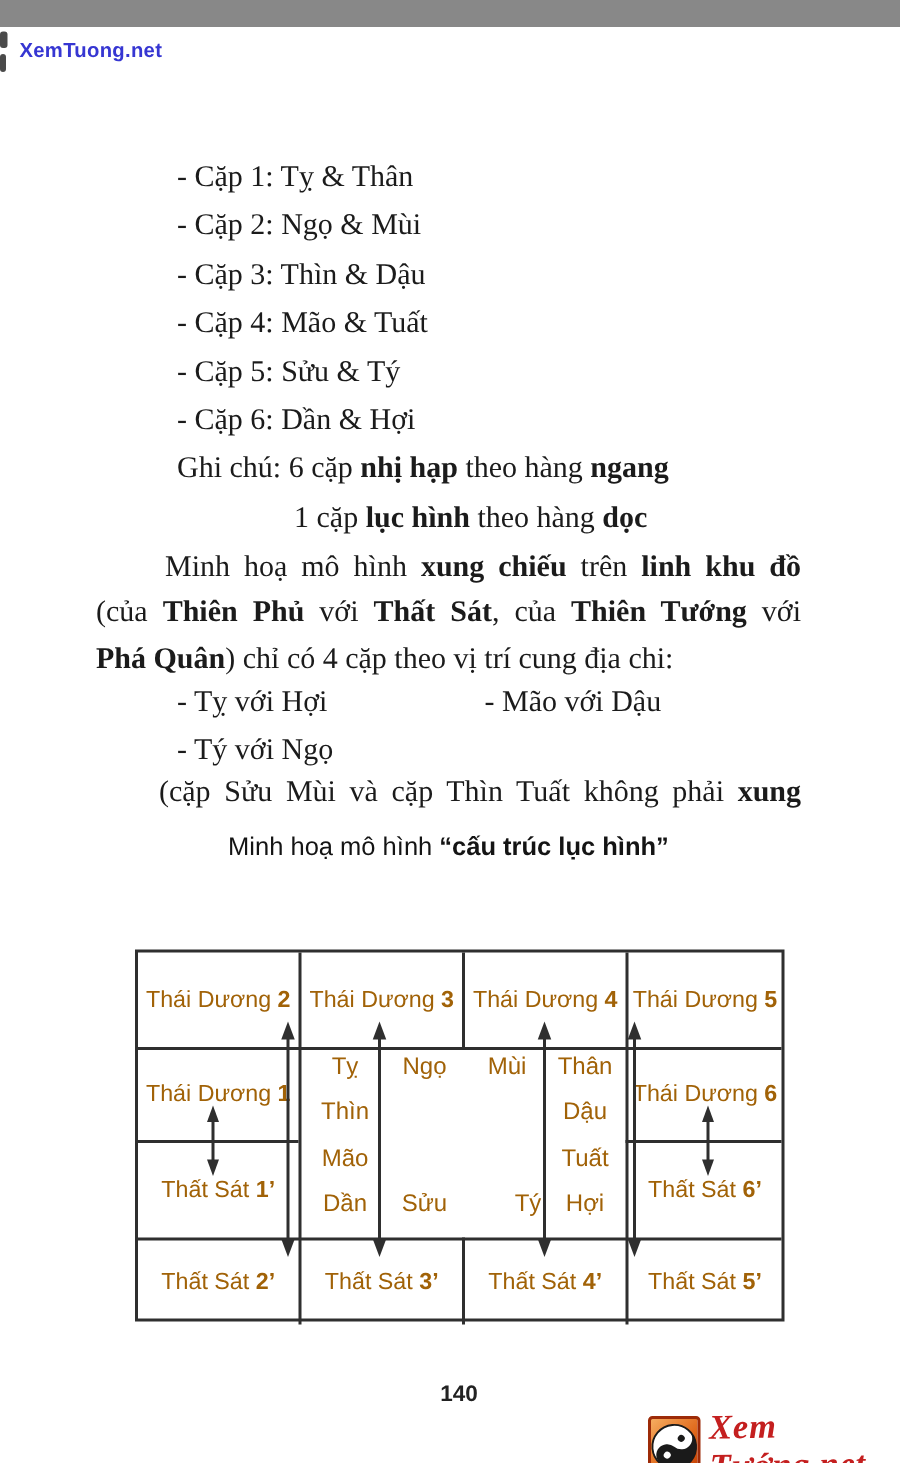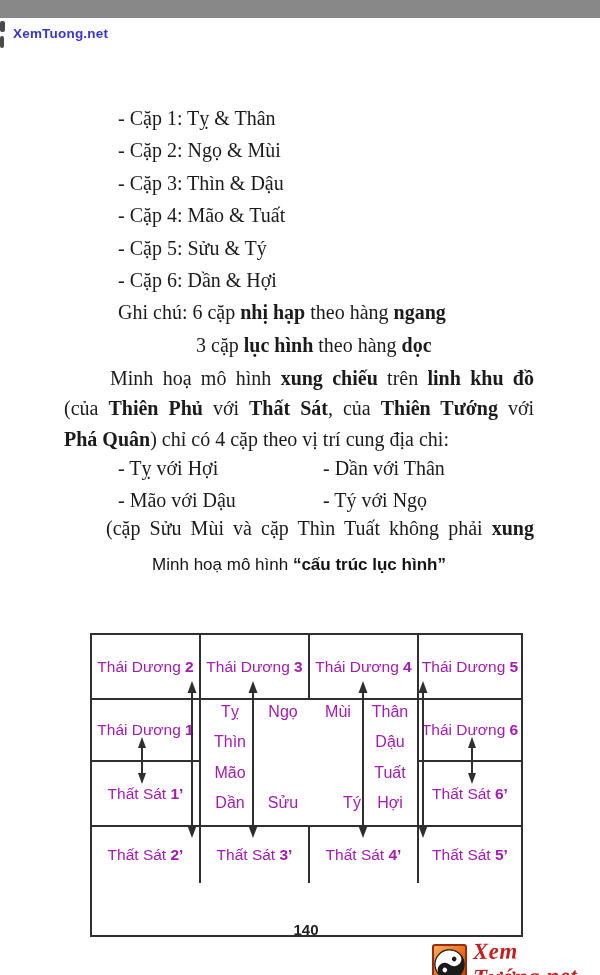--- a/index.html
+++ b/index.html
@@ -33,23 +33,23 @@
   }
   .para.p2 { margin-top:-4px; line-height:31.5px; }
   .caption {
     margin-top:10px; text-align:center;
     font-family:"Liberation Sans", sans-serif; font-size:17px;
     line-height:22.5px; color:#141414;
   }
 
   
   .diagram {
-    position:absolute; left:90px; top:615px; width:433px; height:304px;
+    position:absolute; left:90px; top:615px; width:433px; height:248px;
     border:2px solid #2f2f2f;
-    font-family:"Liberation Sans", sans-serif; font-size:15.5px; color:#a21caf;
+    font-family:"Liberation Sans", sans-serif; font-size:15.5px; color:#a16207;
   }
   .gl { position:absolute; background:#2f2f2f; }
   .cell {
     position:absolute; display:flex; align-items:center; justify-content:center;
     white-space:nowrap;
   }
   .cell .num { font-weight:700; }
   .branch {
     position:absolute; transform:translate(-50%,-50%);
     font-size:16px; white-space:nowrap;
@@ -87,31 +87,30 @@
   <div class="content">
     <ul class="pairs-list">
       <li>- Cặp 1: Tỵ &amp; Thân</li>
       <li>- Cặp 2: Ngọ &amp; Mùi</li>
       <li>- Cặp 3: Thìn &amp; Dậu</li>
       <li>- Cặp 4: Mão &amp; Tuất</li>
       <li>- Cặp 5: Sửu &amp; Tý</li>
       <li>- Cặp 6: Dần &amp; Hợi</li>
     </ul>
     <div class="note-l1"><span>Ghi chú: 6 cặp </span><span style="font-weight: 700;">nhị hạp</span><span> theo hàng </span><span style="font-weight: 700;">ngang</span></div>
-    <div class="note-l2"><span>3 cặp </span><span style="font-weight: 700;">lục hình</span><span> theo hàng </span><span style="font-weight: 700;">dọc</span></div>
+    <div class="note-l2"><span>1 cặp </span><span style="font-weight: 700;">lục hình</span><span> theo hàng </span><span style="font-weight: 700;">dọc</span></div>
 
     <div class="para p1">
       <div class="line ind jl"><span>Minh hoạ mô hình </span><span style="font-weight: 700;">xung chiếu</span><span> trên </span><span style="font-weight: 700;">linh khu đồ</span></div>
       <div class="line jl"><span>(của </span><span style="font-weight: 700;">Thiên Phủ</span><span> với </span><span style="font-weight: 700;">Thất Sát</span><span>, của </span><span style="font-weight: 700;">Thiên Tướng</span><span> với</span></div>
       <div class="line"><span style="font-weight: 700;">Phá Quân</span><span>) chỉ có 4 cặp theo vị trí cung địa chi:</span></div>
     </div>
 
     <div class="pairs2">
       <div>- Tỵ với Hợi</div>
-      <div>- Dần với Thân</div>
       <div>- Mão với Dậu</div>
       <div>- Tý với Ngọ</div>
     </div>
 
     <div class="para p2">
       <div class="line ind jl" style="text-indent:42px;"><span>(cặp Sửu Mùi và cặp Thìn Tuất không phải </span><span style="font-weight: 700;">xung</span></div>
     </div>
 
     <div class="caption">
       <div><span>Minh hoạ mô hình </span><span style="font-weight: 700;">“cấu trúc lục hình”</span></div>

